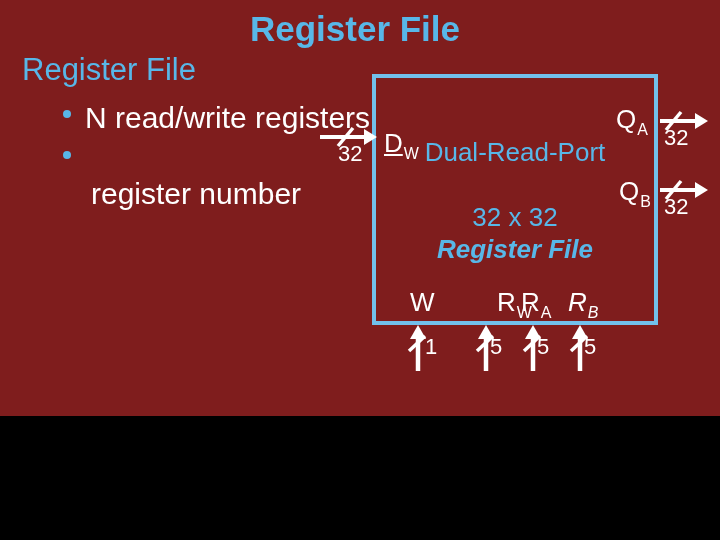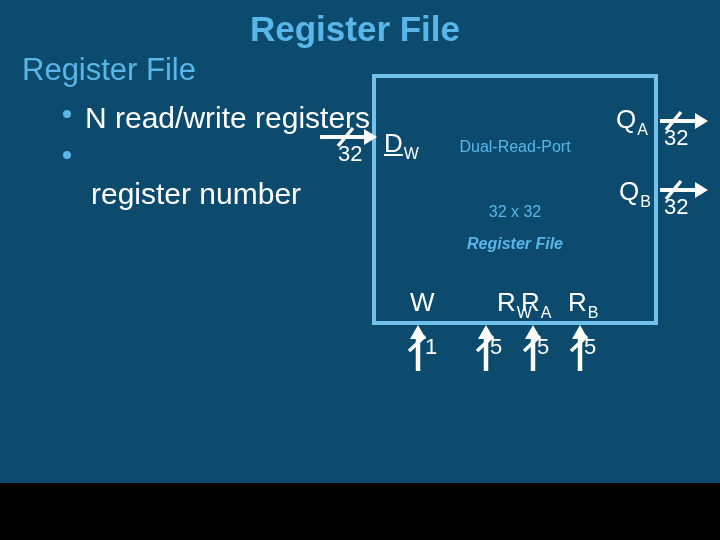--- a/index.html
+++ b/index.html
@@ -1,17 +1,17 @@
 <!DOCTYPE html>
 <html><head>
 <meta charset="utf-8">
 <style>
   html,body{margin:0;padding:0;background:#000;}
   #slide{
-    position:relative;width:720px;height:483px;background:#0c4a6e;overflow:hidden;
+    position:relative;width:720px;height:416px;background:#7f1d1d;overflow:hidden;
     font-family:"Liberation Sans",sans-serif;color:#fff;
   }
   .abs{position:absolute;}
 
   #main-title{
     left:0;top:10px;width:710px;text-align:center;
     font-size:35px;font-weight:bold;color:#58b7e8;line-height:1.1;
   }
   #side-heading{
     left:22px;top:53px;font-size:31px;color:#58b7e8;line-height:1.1;
@@ -21,21 +21,21 @@
     width:8px;height:8px;border-radius:50%;background:#58b7e8;
   }
   .bullet-text{font-size:30px;color:#fff;line-height:1.1;white-space:nowrap;}
 
   #rf-box{
     left:372px;top:74px;width:286px;height:251px;
     border:4px solid #72c0ec;box-sizing:border-box;padding-left:35px;
   }
   .box-line{
     position:absolute;left:0;right:0;text-align:center;
-    font-size:16px;color:#58b7e8;line-height:1.1;white-space:nowrap;
+    font-size:26px;color:#58b7e8;line-height:1.1;white-space:nowrap;
   }
   .box-line.bold-italic{font-weight:bold;font-style:italic;}
 
   .port{
     position:absolute;font-size:26px;color:#fff;line-height:1.05;white-space:nowrap;
   }
   .port .sub{
     font-size:16px;position:relative;top:7px;left:1px;
   }
 
@@ -65,21 +65,21 @@
     <span class="port" style="left:8px;top:52px;text-decoration:underline;"><span>D</span><span class="sub">W</span></span>
     <span class="port" style="right:4px;top:100px;"><span>Q</span><span class="sub">B</span></span>
 
     <div class="box-line" style="top:60px;">Dual-Read-Port</div>
     <div class="box-line" style="top:125px;">32 x 32</div>
     <div class="box-line bold-italic" style="top:157px;">Register File</div>
 
     <span class="port" style="left:34px;top:211px;"><span>W</span><span class="sub"></span></span>
     <span class="port" style="left:97px;top:211px;margin-left:24px;"><span>R</span><span class="sub">W</span></span>
     <span class="port" style="left:145px;top:211px;"><span>R</span><span class="sub">A</span></span>
-    <span class="port" style="left:192px;top:211px;"><span>R</span><span class="sub">B</span></span>
+    <span class="port" style="left:192px;top:211px;font-style:italic;"><span>R</span><span class="sub">B</span></span>
   </div>
 
   <svg id="wire-layer" width="720" height="540" viewBox="0 0 720 540">
 
     <g>
       <line x1="320" y1="137" x2="365" y2="137" stroke="#fff" stroke-width="4"></line>
       <polygon points="364,129 364,145 377,137" fill="#fff"></polygon>
       <line x1="338" y1="146" x2="353" y2="128" stroke="#fff" stroke-width="3.5"></line>
     </g>
 

